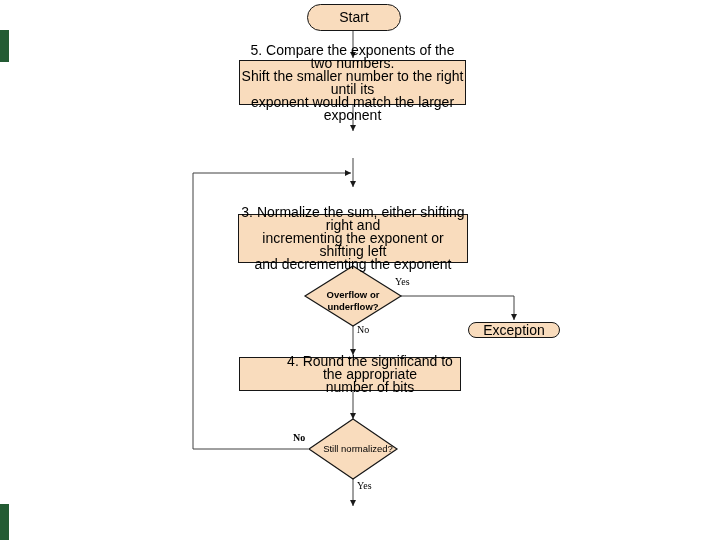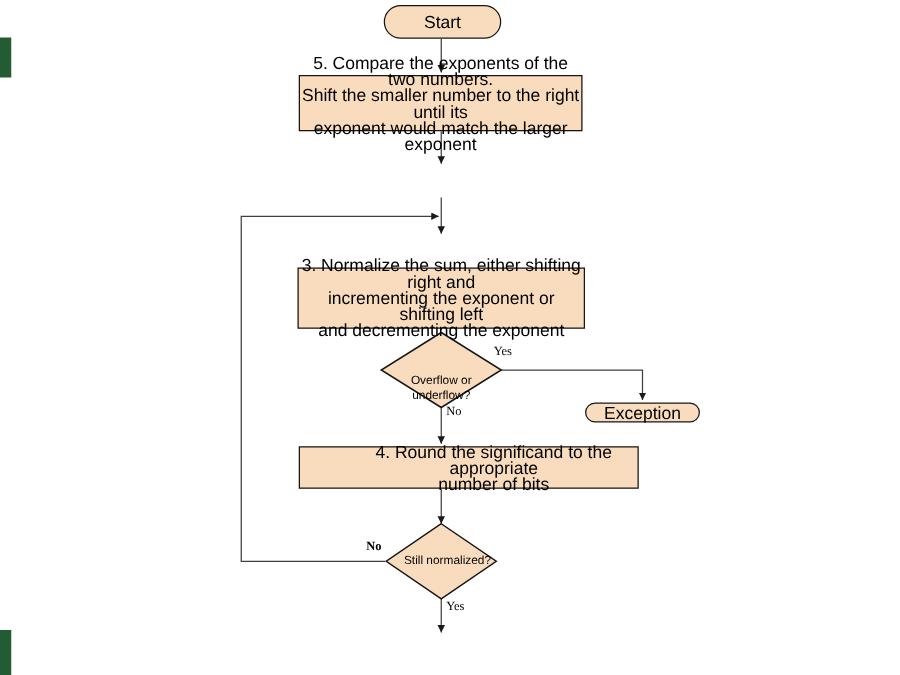--- a/index.html
+++ b/index.html
@@ -59,26 +59,26 @@
 
   <div class="node" style="left:239px;top:60px;width:227px;height:45px;">5. Compare the exponents of the two numbers.
 Shift the smaller number to the right until its
 exponent would match the larger exponent</div>
 
 
   <div class="node" style="left:238px;top:189px;width:230px;height:49px;margin-top:25px;">3. Normalize the sum, either shifting right and
 incrementing the exponent or shifting left
 and decrementing the exponent</div>
 
-  <div class="diamond-text" style="left:305px;top:296px;width:96px;height:30px;">Overflow or
+  <div class="diamond-text" style="left:305px;top:286px;width:96px;height:30px;font-weight:bold;">Overflow or
 underflow?</div>
 
   <div class="node terminator" style="left:468px;top:322px;width:92px;height:16px;">Exception</div>
 
-  <div class="node" style="left:239px;top:357px;width:272px;height:34px;padding-left:40px;">4. Round the significand to the appropriate
+  <div class="node" style="left:239px;top:357px;width:222px;height:34px;padding-left:40px;">4. Round the significand to the appropriate
 number of bits</div>
 
   <div class="diamond-text" style="left:308px;top:442px;width:100px;height:14px;">Still normalized?</div>
 
   <div class="node terminator" style="left:307px;top:508px;width:95px;height:29px;margin-top:38px;">Done</div>
 
   <div class="edge-label" style="left:395px;top:276px;">Yes</div>
   <div class="edge-label" style="left:357px;top:324px;">No</div>
   <div class="edge-label bold" style="left:293px;top:432px;">No</div>
   <div class="edge-label" style="left:357px;top:480px;">Yes</div>

